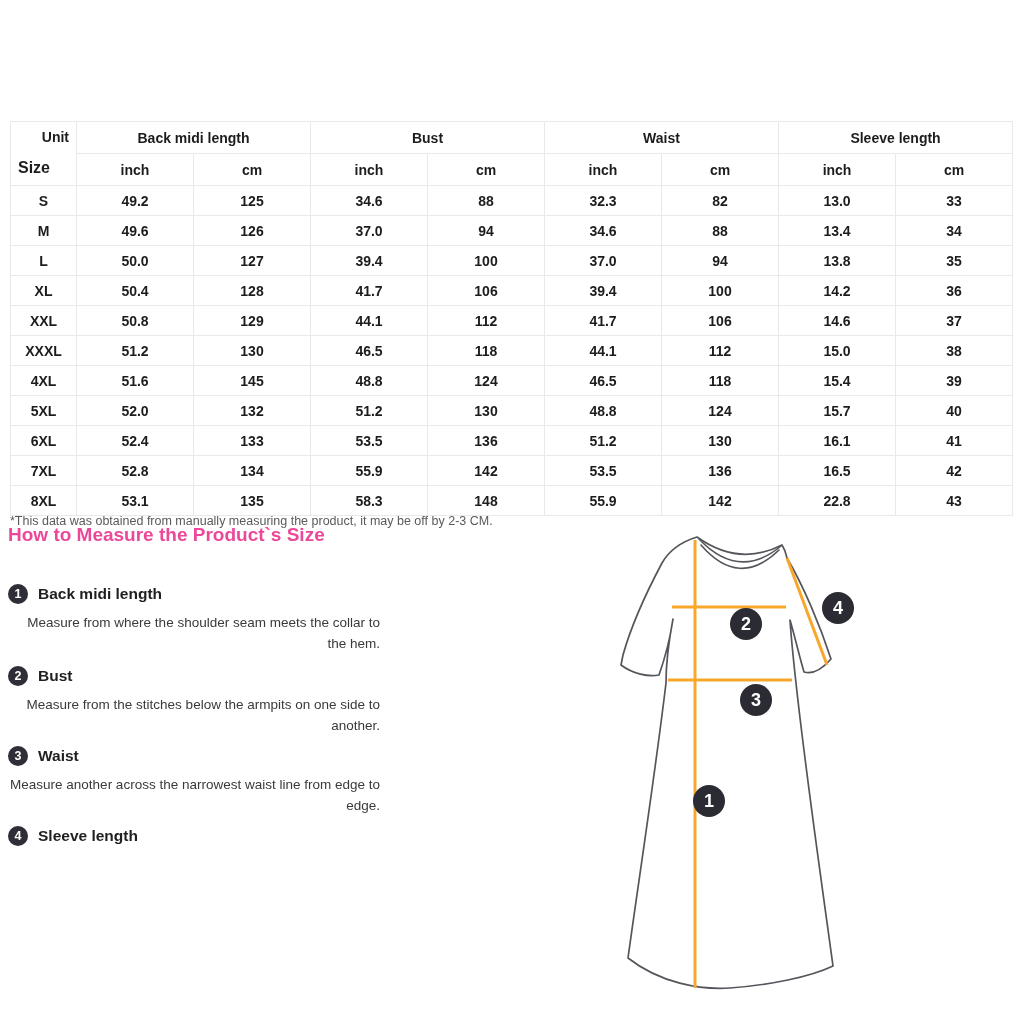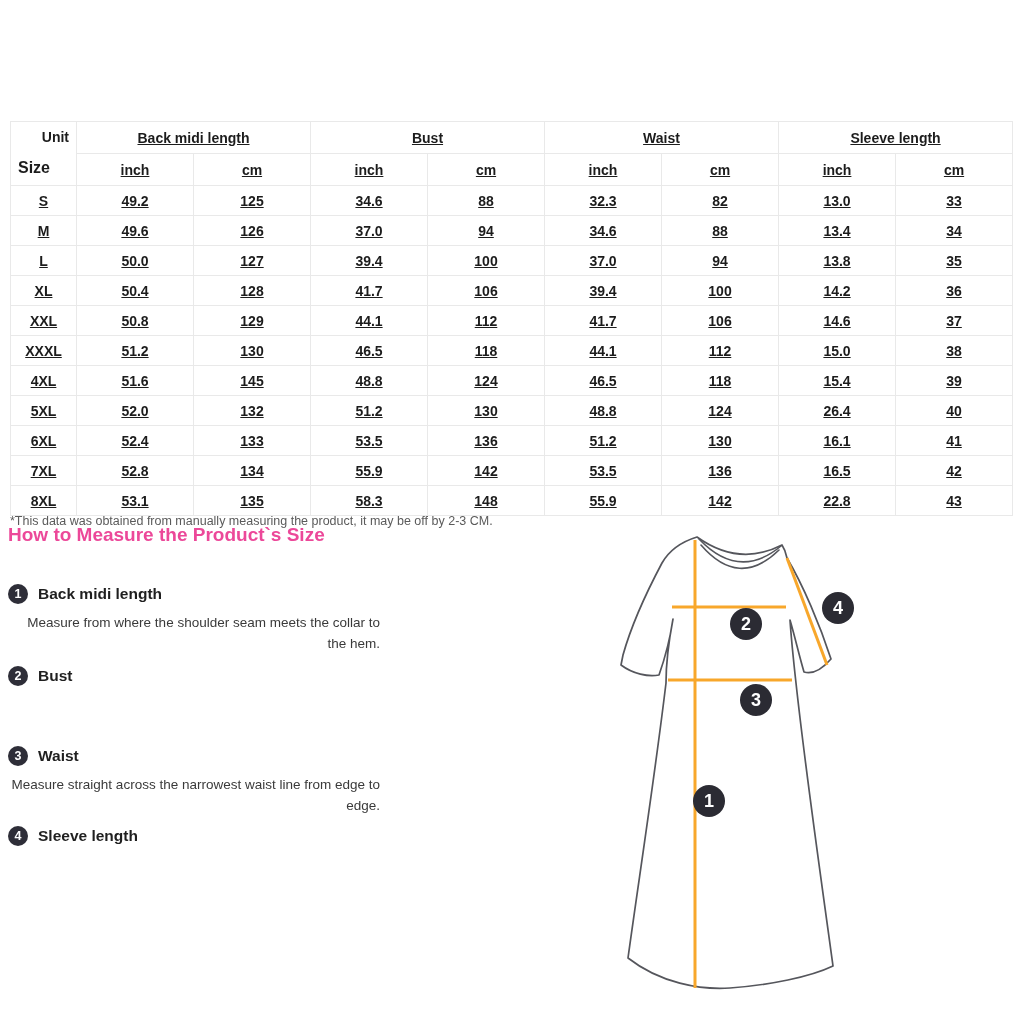--- a/index.html
+++ b/index.html
@@ -4,21 +4,21 @@
 <style>
   html,body{margin:0;padding:0;}
   body{
     width:1024px;height:1024px;background:#ffffff;position:relative;
     font-family:"Liberation Sans","DejaVu Sans",sans-serif;color:#1c1c1c;
     overflow:hidden;
   }
   
   .size-table{
     position:absolute;left:10px;top:121px;width:976px;
-    border-collapse:collapse;table-layout:fixed;text-decoration:underline;
+    border-collapse:collapse;table-layout:fixed;
   }
   .size-table th,.size-table td{
     border:1px solid #e9e9e9;text-align:center;font-weight:bold;
     font-size:14px;color:#1c1c1c;padding:0;background:#fff;
   }
   .size-table thead tr{height:32px;}
   .size-table tbody tr{height:30px;}
   .group-label{font-size:14.5px;}
   .corner-cell{
     position:relative;
@@ -164,21 +164,21 @@
         <td>39</td>
       </tr>
       <tr>
         <th>5XL</th>
         <td>52.0</td>
         <td>132</td>
         <td>51.2</td>
         <td>130</td>
         <td>48.8</td>
         <td>124</td>
-        <td>26.4</td>
+        <td>15.7</td>
         <td>40</td>
       </tr>
       <tr>
         <th>6XL</th>
         <td>52.4</td>
         <td>133</td>
         <td>53.5</td>
         <td>136</td>
         <td>51.2</td>
         <td>130</td>
@@ -220,28 +220,29 @@
     <span class="item-label">Back midi length</span>
   </div>
   <p class="item-desc">Measure from where the shoulder seam meets the collar to the hem.</p>
 </div>
 
 <div class="measure-item mi-2">
   <div class="item-head">
     <span class="badge">2</span>
     <span class="item-label">Bust</span>
   </div>
+  <p class="item-desc">Measure from the stitches below the armpits on one side to another.</p>
 </div>
 
 <div class="measure-item mi-3">
   <div class="item-head">
     <span class="badge">3</span>
     <span class="item-label">Waist</span>
   </div>
-  <p class="item-desc">Measure straight across the narrowest waist line from edge to edge.</p>
+  <p class="item-desc">Measure another across the narrowest waist line from edge to edge.</p>
 </div>
 
 <div class="measure-item mi-4">
   <div class="item-head">
     <span class="badge">4</span>
     <span class="item-label">Sleeve length</span>
   </div>
 </div>
 
 <svg class="diagram" width="300" height="500" viewBox="0 0 300 500">

